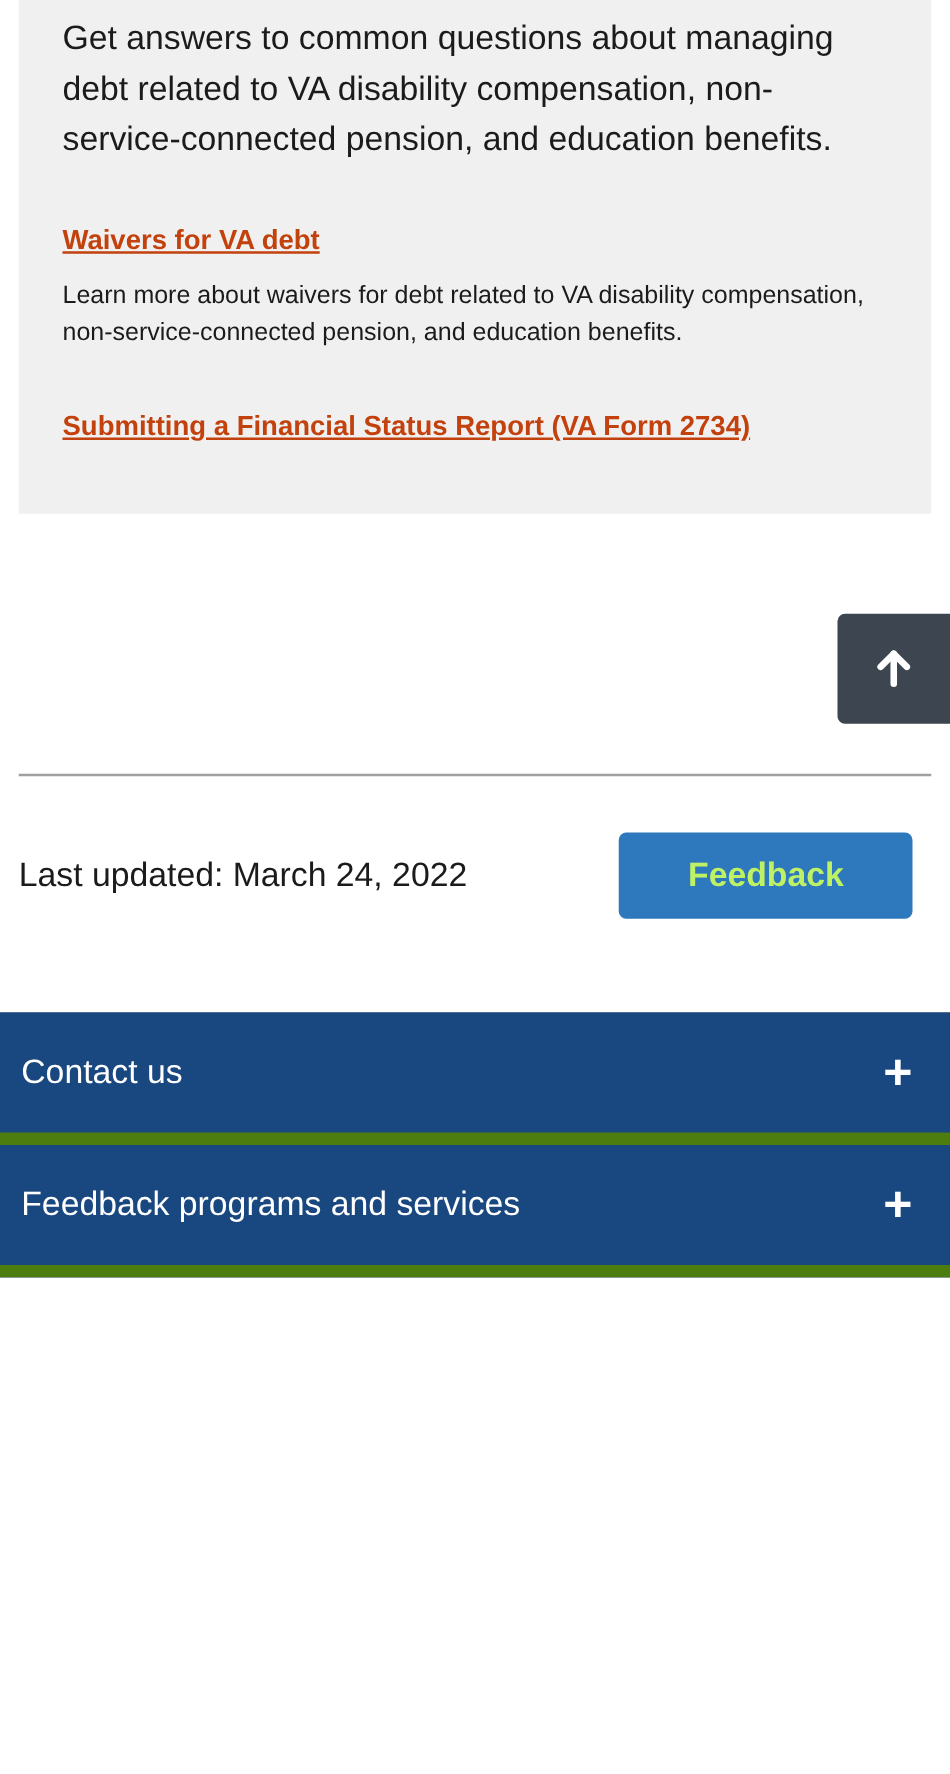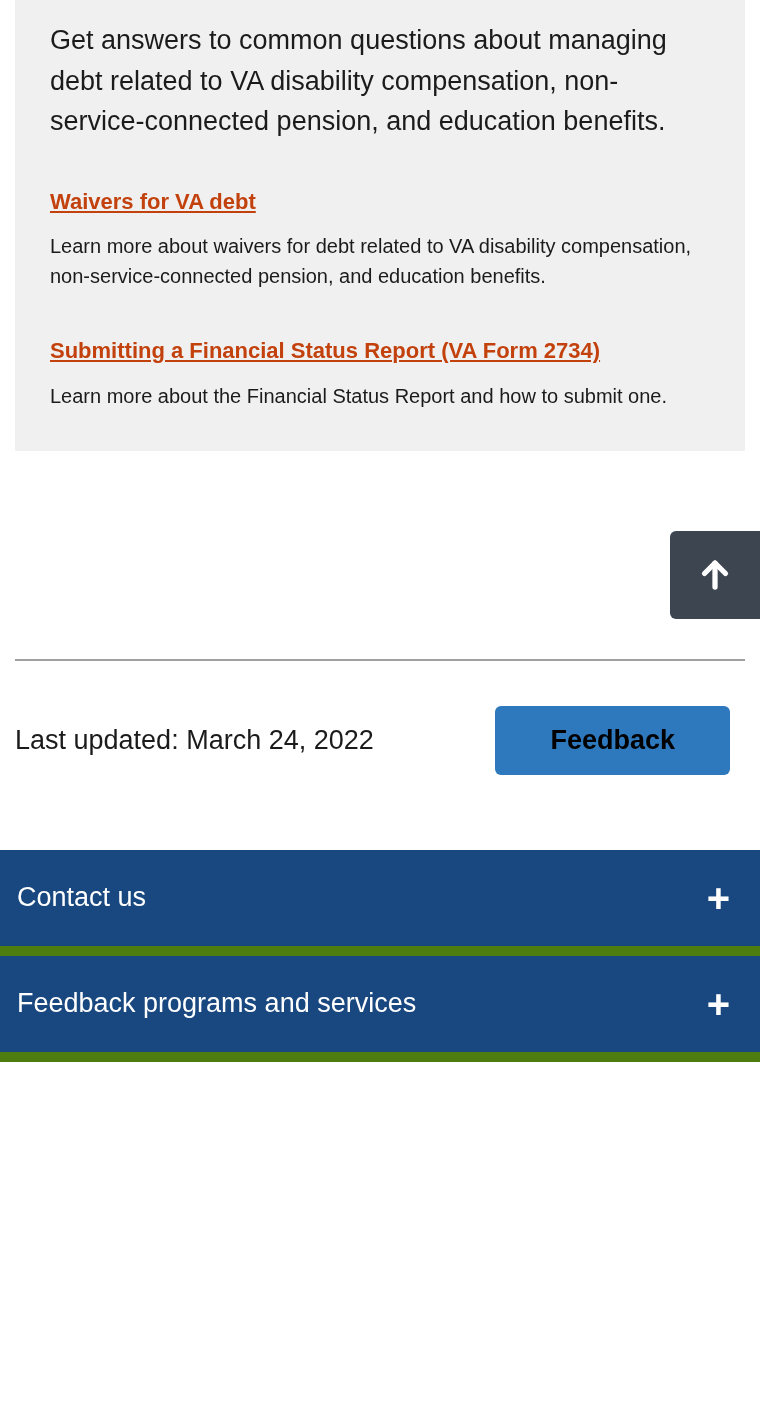--- a/index.html
+++ b/index.html
@@ -11,21 +11,21 @@
   }
   .content-box {
     background: #f0f0f0;
     margin: 0 15px;
     padding: 0 35px 40px 35px;
   }
   .intro-text {
     font-size: 27px;
     line-height: 1.5;
     color: #1b1b1b;
-    padding-top: 20px;
+    padding-top: 10px;
   }
   .link-heading {
     margin-top: 45px;
     margin-bottom: 15px;
   }
   .link-heading a {
     color: #c2410c;
     font-weight: 700;
     font-size: 22px;
     text-decoration: underline;
@@ -62,21 +62,21 @@
     align-items: center;
     justify-content: space-between;
     padding: 45px 30px 75px 15px;
   }
   .last-updated {
     font-size: 27px;
     color: #1b1b1b;
   }
   .feedback-btn {
     background: #2e79bd;
-    color: #000000;
+    color: #bef264;
     font-size: 27px;
     font-weight: 700;
     border: none;
     border-radius: 6px;
     padding: 19px 55px;
     cursor: pointer;
   }
   .footer {
     background: #112e51;
   }
@@ -107,21 +107,20 @@
   <p class="intro-text">Get answers to common questions about managing debt related to VA disability compensation, non-service-connected pension, and education benefits.</p>
 
   <h2 class="link-heading">
     <a href="#">Waivers for VA debt</a>
   </h2>
   <p class="link-desc">Learn more about waivers for debt related to VA disability compensation, non-service-connected pension, and education benefits.</p>
 
   <h2 class="link-heading">
     <a href="#">Submitting a Financial Status Report (VA Form 2734)</a>
   </h2>
-  <p class="link-desc">Learn more about the Financial Status Report and how to submit one.</p>
 </div>
 
 <div class="back-to-top-wrap">
   <div class="back-to-top">
     <svg width="36" height="36" viewBox="0 0 24 24" fill="none" stroke="#ffffff" stroke-width="3.5" stroke-linecap="round" stroke-linejoin="round">
       <line x1="12" y1="20" x2="12" y2="4"></line>
       <polyline points="5 11 12 4 19 11"></polyline>
     </svg>
   </div>
 </div>

